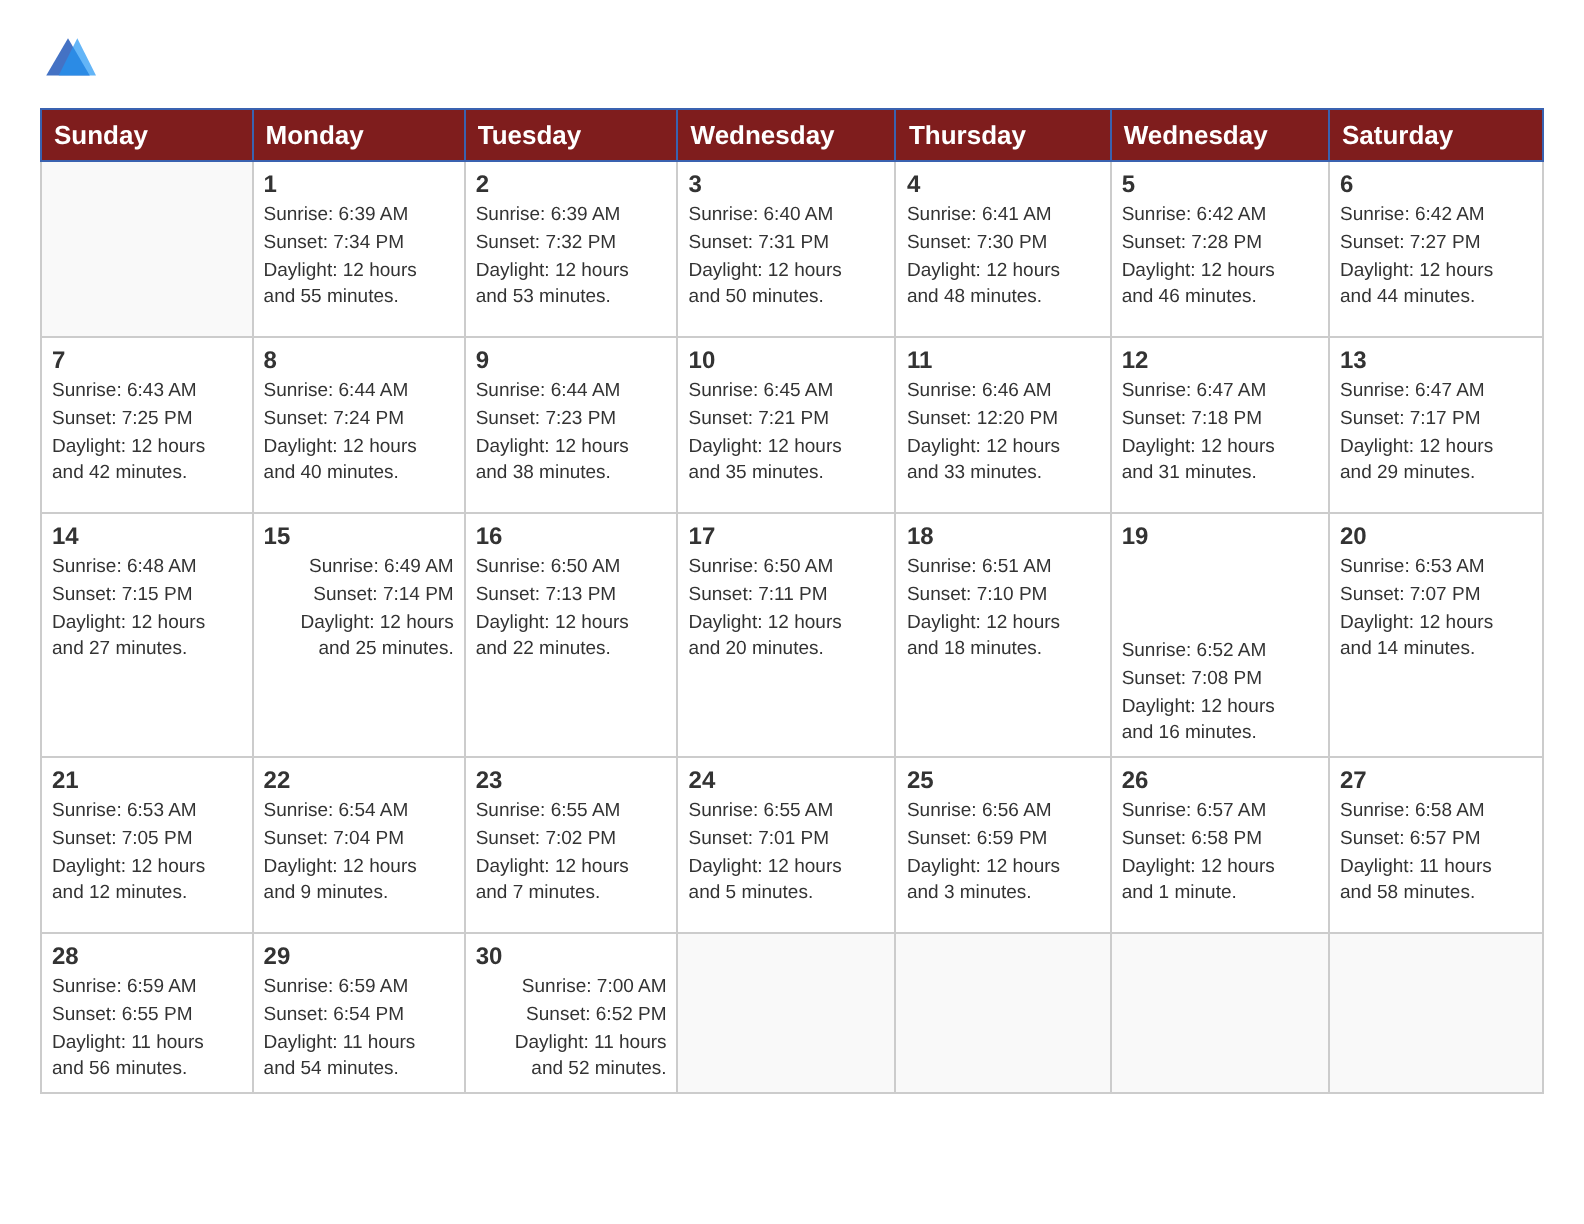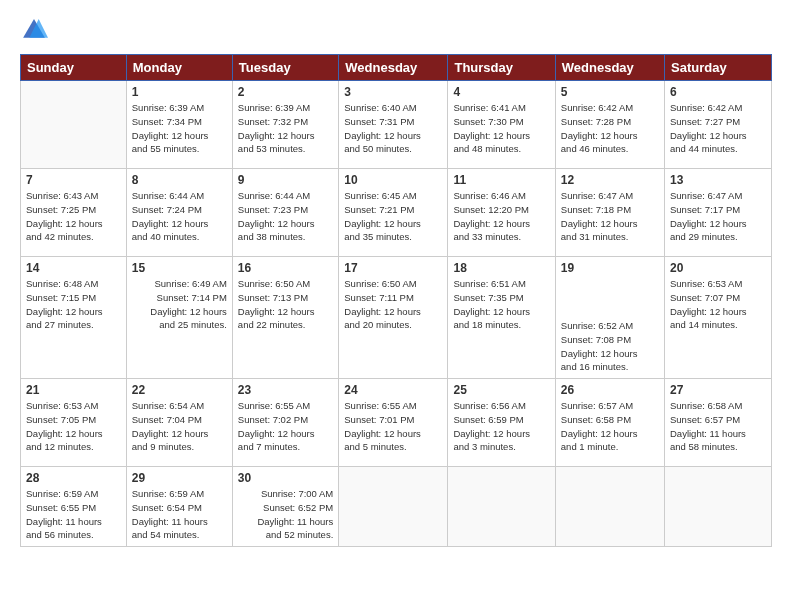--- a/index.html
+++ b/index.html
@@ -252,21 +252,21 @@
           <td>
             <span class="day-number">17</span>
             <div class="day-info" style="white-space: pre-line;">Sunrise: 6:50 AM
 Sunset: 7:11 PM
 Daylight: 12 hours
 and 20 minutes.</div>
           </td>
           <td>
             <span class="day-number">18</span>
             <div class="day-info" style="white-space: pre-line;">Sunrise: 6:51 AM
-Sunset: 7:35 PM
+Sunset: 7:10 PM
 Daylight: 12 hours
 and 18 minutes.</div>
           </td>
           <td>
             <span class="day-number">19</span>
             <div class="day-info" style="white-space: pre-line; margin-top: 44px;">Sunrise: 6:52 AM
 Sunset: 7:08 PM
 Daylight: 12 hours
 and 16 minutes.</div>
           </td>

